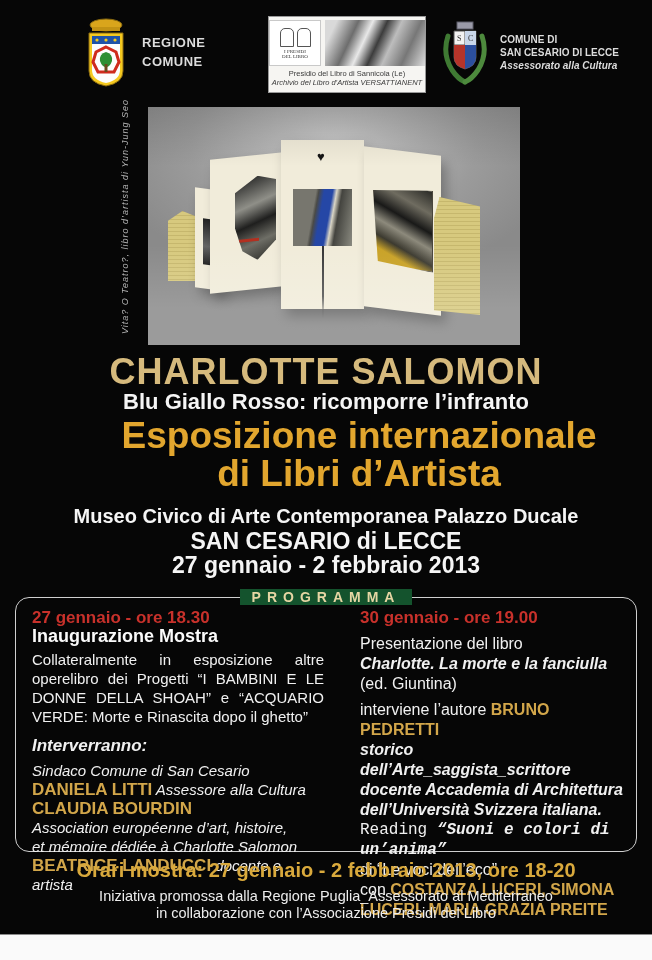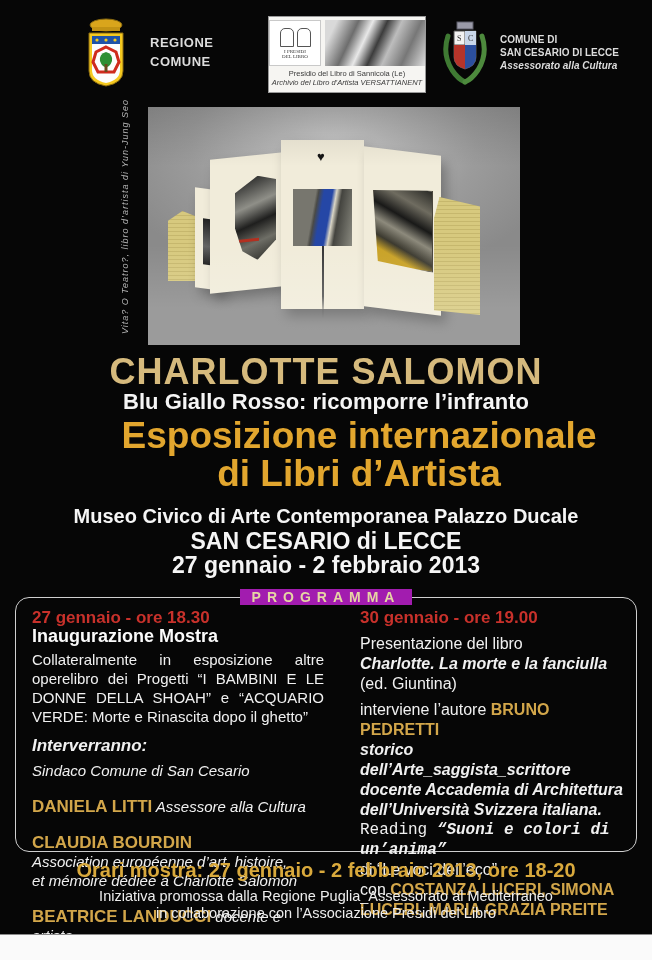--- a/index.html
+++ b/index.html
@@ -4,21 +4,21 @@
 <style>
   html,body{margin:0;padding:0;background:#000;}
   .poster{
     position:relative;width:652px;height:960px;background:#060606;
     font-family:"Liberation Sans",sans-serif;overflow:hidden;color:#f2f2f2;
   }
   .abs{position:absolute;}
   .ctr{left:0;width:652px;text-align:center;}
 
   
-  .regione-wrap{left:84px;top:16px;display:flex;gap:22px;align-items:center;}
+  .regione-wrap{left:84px;top:16px;display:flex;gap:14px;align-items:center;}
   .regione-text{font-size:13px;font-weight:bold;color:#dcdcdc;line-height:19px;letter-spacing:.5px;}
   .presidio-box{left:268px;top:16px;width:158px;height:77px;background:#f6f5f2;border:1px solid #999;
     box-sizing:border-box;padding:3px 0 2px;}
   .presidio-top{display:flex;gap:4px;height:46px;}
   .presidio-mark{width:52px;height:100%;border:1px solid #c9c9c9;box-sizing:border-box;
     display:flex;flex-direction:column;align-items:center;justify-content:center;background:#fff;}
   .books{display:flex;gap:3px;margin-bottom:2px;}
   .book{width:12px;height:17px;border:1.5px solid #555;border-radius:5px 5px 0 0;background:#fff;}
   .presidio-mark-label{font-family:"Liberation Serif",serif;font-size:5px;color:#333;line-height:5px;text-align:center;}
   .presidio-art{flex:1;background:
@@ -60,34 +60,34 @@
   .artist{top:351px;font-size:36px;font-weight:bold;letter-spacing:1px;color:#d6ba7d;}
   .subtitle{top:389px;font-size:22px;font-weight:bold;color:#f5f5f5;}
   .main-title{top:417px;font-size:37px;font-weight:bold;color:#e2a62e;line-height:38px;margin-left:33px;}
   .venue{top:505px;font-size:20px;font-weight:bold;color:#f5f5f5;}
   .city{top:528px;font-size:23px;font-weight:bold;color:#f5f5f5;}
   .dates{top:552px;font-size:23px;font-weight:bold;color:#f5f5f5;}
 
   
   .program-box{left:15px;top:597px;width:620px;height:253px;border:1px solid #cfcfcf;border-radius:14px;}
   .program-label{top:589px;font-size:14px;font-weight:bold;letter-spacing:6px;color:#e6d6a4;}
-  .program-label span{background:#a21caf;padding:0 12px;}
+  .program-label span{background:#14532d;padding:0 12px;}
   .col{position:absolute;font-size:15px;line-height:19px;color:#f0f0f0;}
   .col-left{left:32px;top:608px;width:292px;}
   .col-right{left:360px;top:608px;width:268px;font-size:16px;line-height:20px;}
   .red-date{color:#c8312b;font-weight:bold;font-size:17px;}
   .block-title{font-weight:bold;font-size:18px;color:#fafafa;}
   .just{text-align:justify;}
   .gold-name{color:#d2a64a;font-weight:bold;font-size:17px;}
   .col-right .gold-name{font-size:16px;}
   .it{font-style:italic;}
   .bi{font-style:italic;font-weight:bold;}
   .b{font-weight:bold;}
   .intro{font-weight:bold;font-style:italic;font-size:17px;margin:10px 0 6px;}
-  .mt4{margin-top:4px;}.mt6{margin-top:6px;}.mt8{margin-top:17px;}.mt14{font-family:Liberation Mono, monospace;}
+  .mt4{margin-top:4px;}.mt6{margin-top:6px;}.mt8{margin-top:0;}.mt14{font-family:Liberation Mono, monospace;}
 
   
   .hours{top:859px;font-size:20px;font-weight:bold;color:#d9a93c;text-align:center;}
   .credits{top:888px;font-size:14.5px;color:#ededed;line-height:17px;}
   .bottom-strip{left:0;top:934px;width:652px;height:26px;background:#fafafa;border-top:1px solid #8a8a8a;}
 </style>
 </head>
 <body>
 
 <div class="poster">

